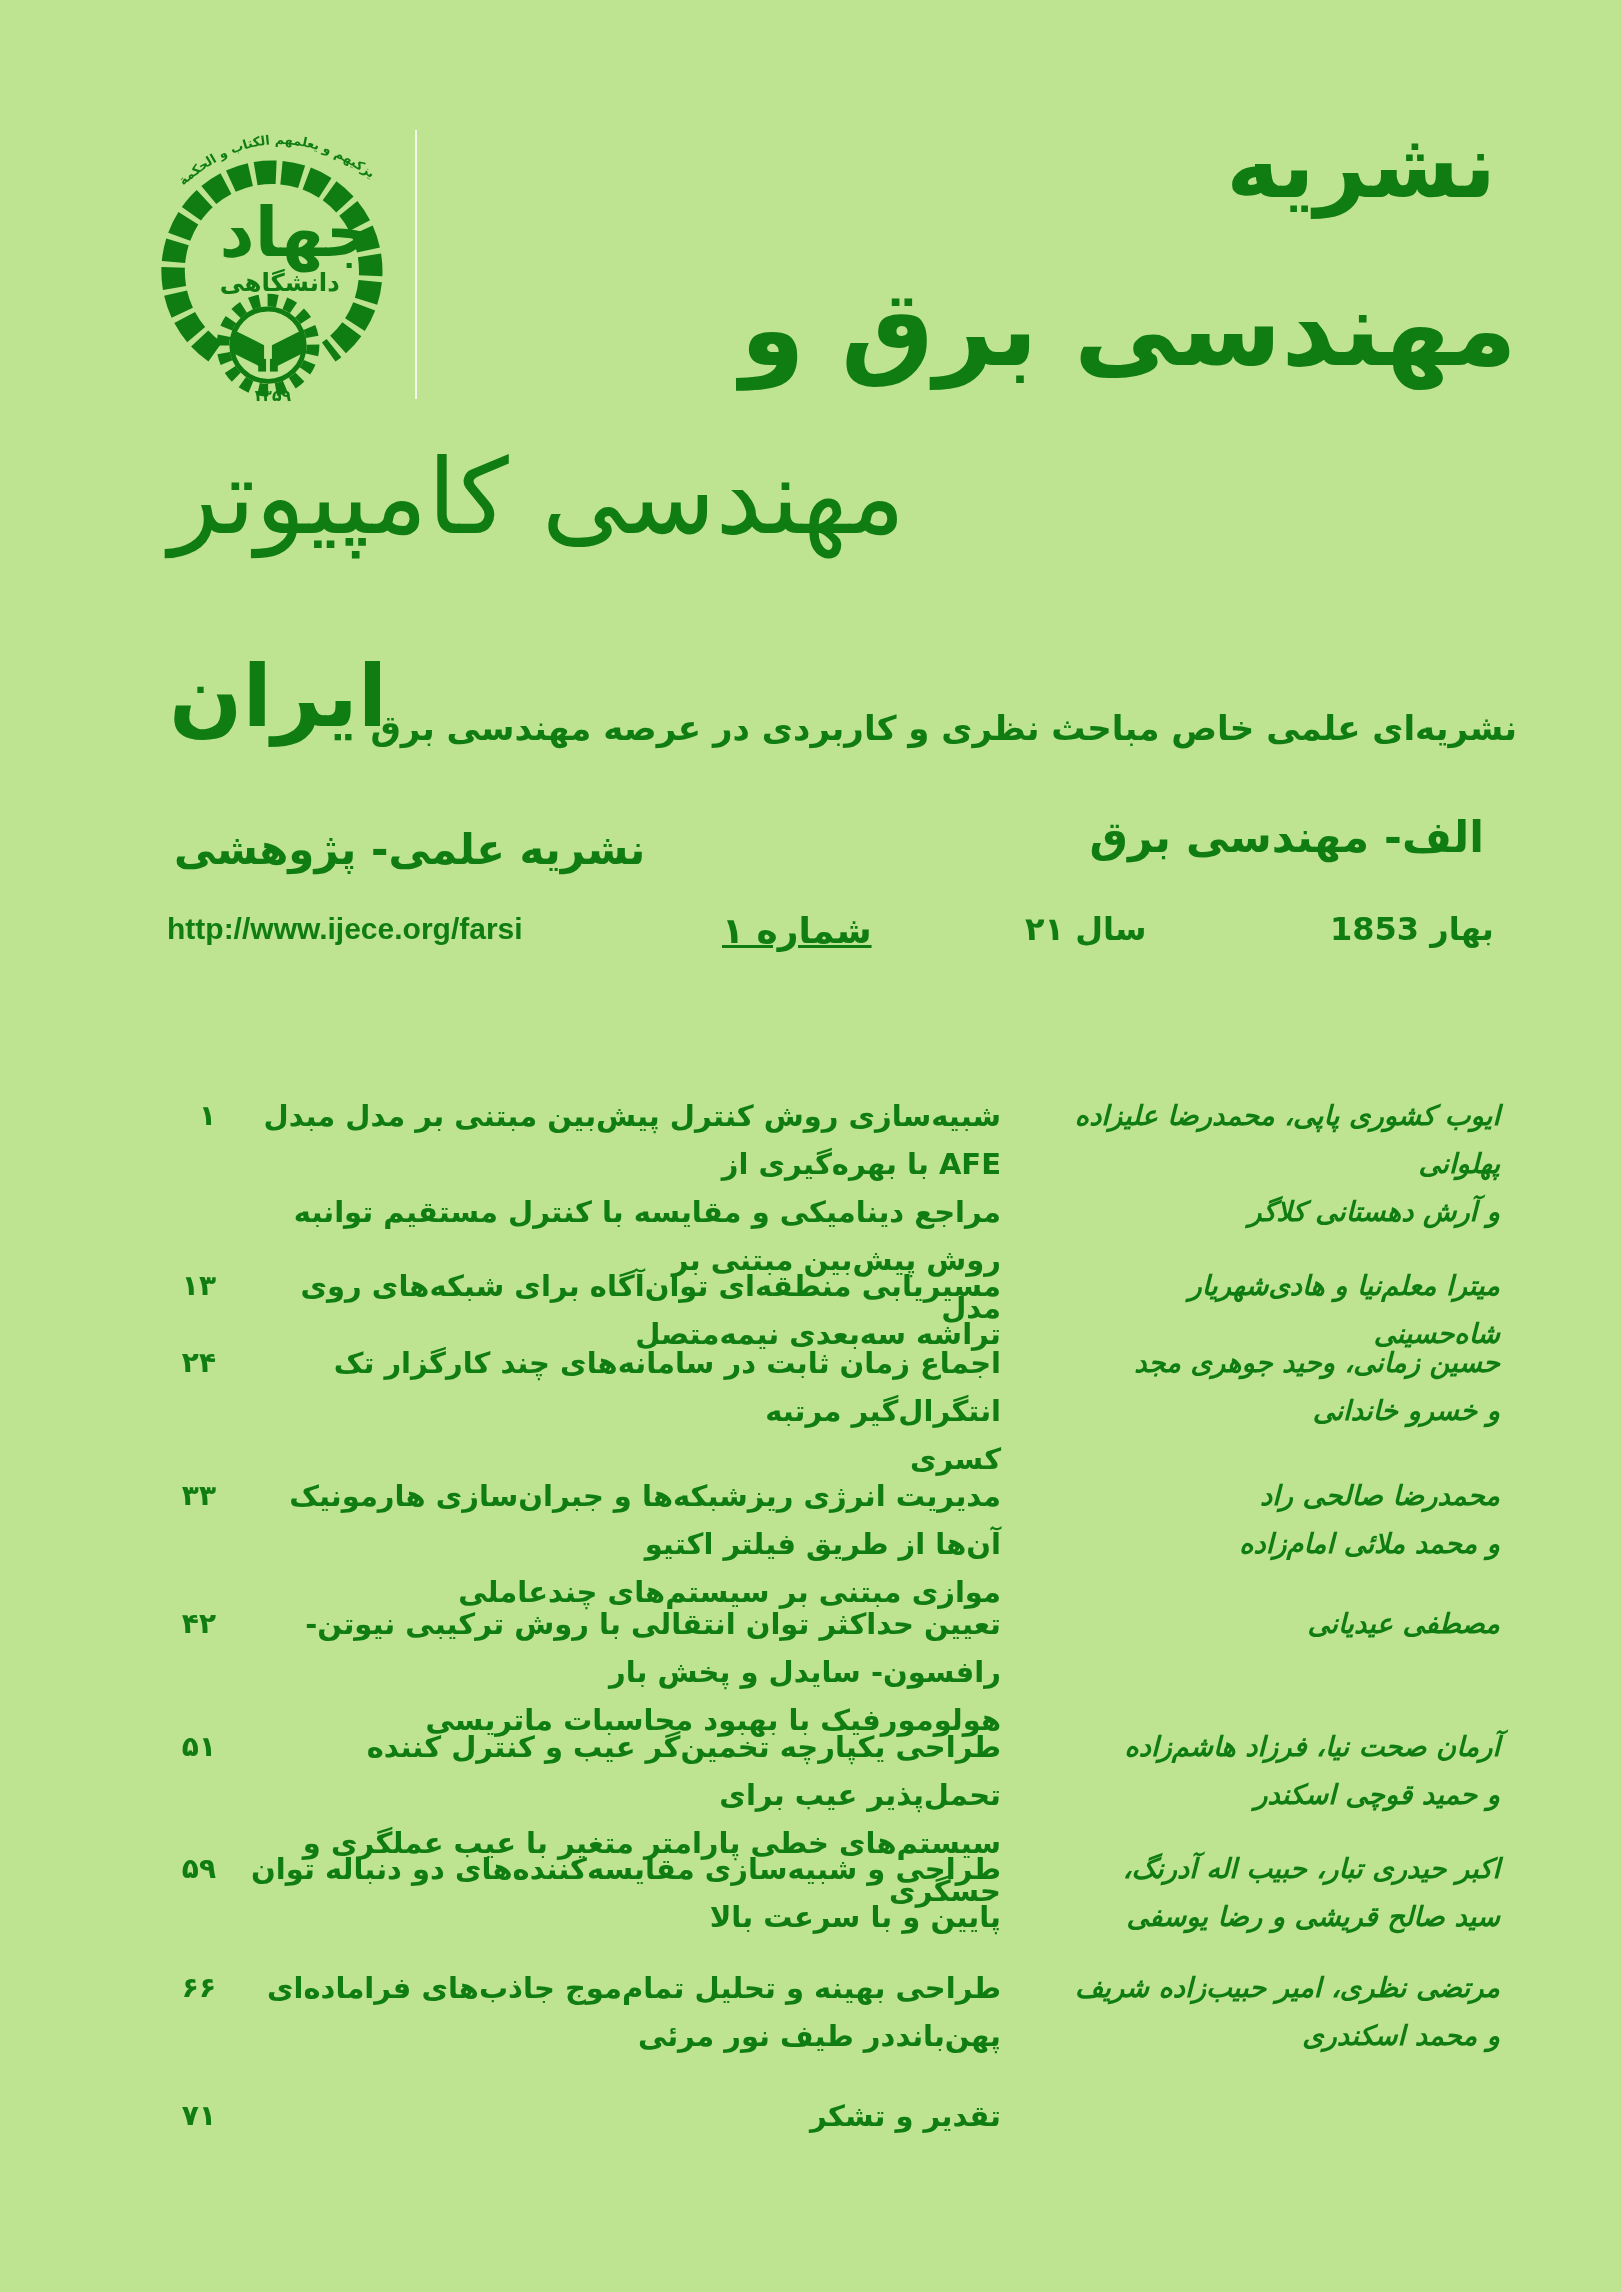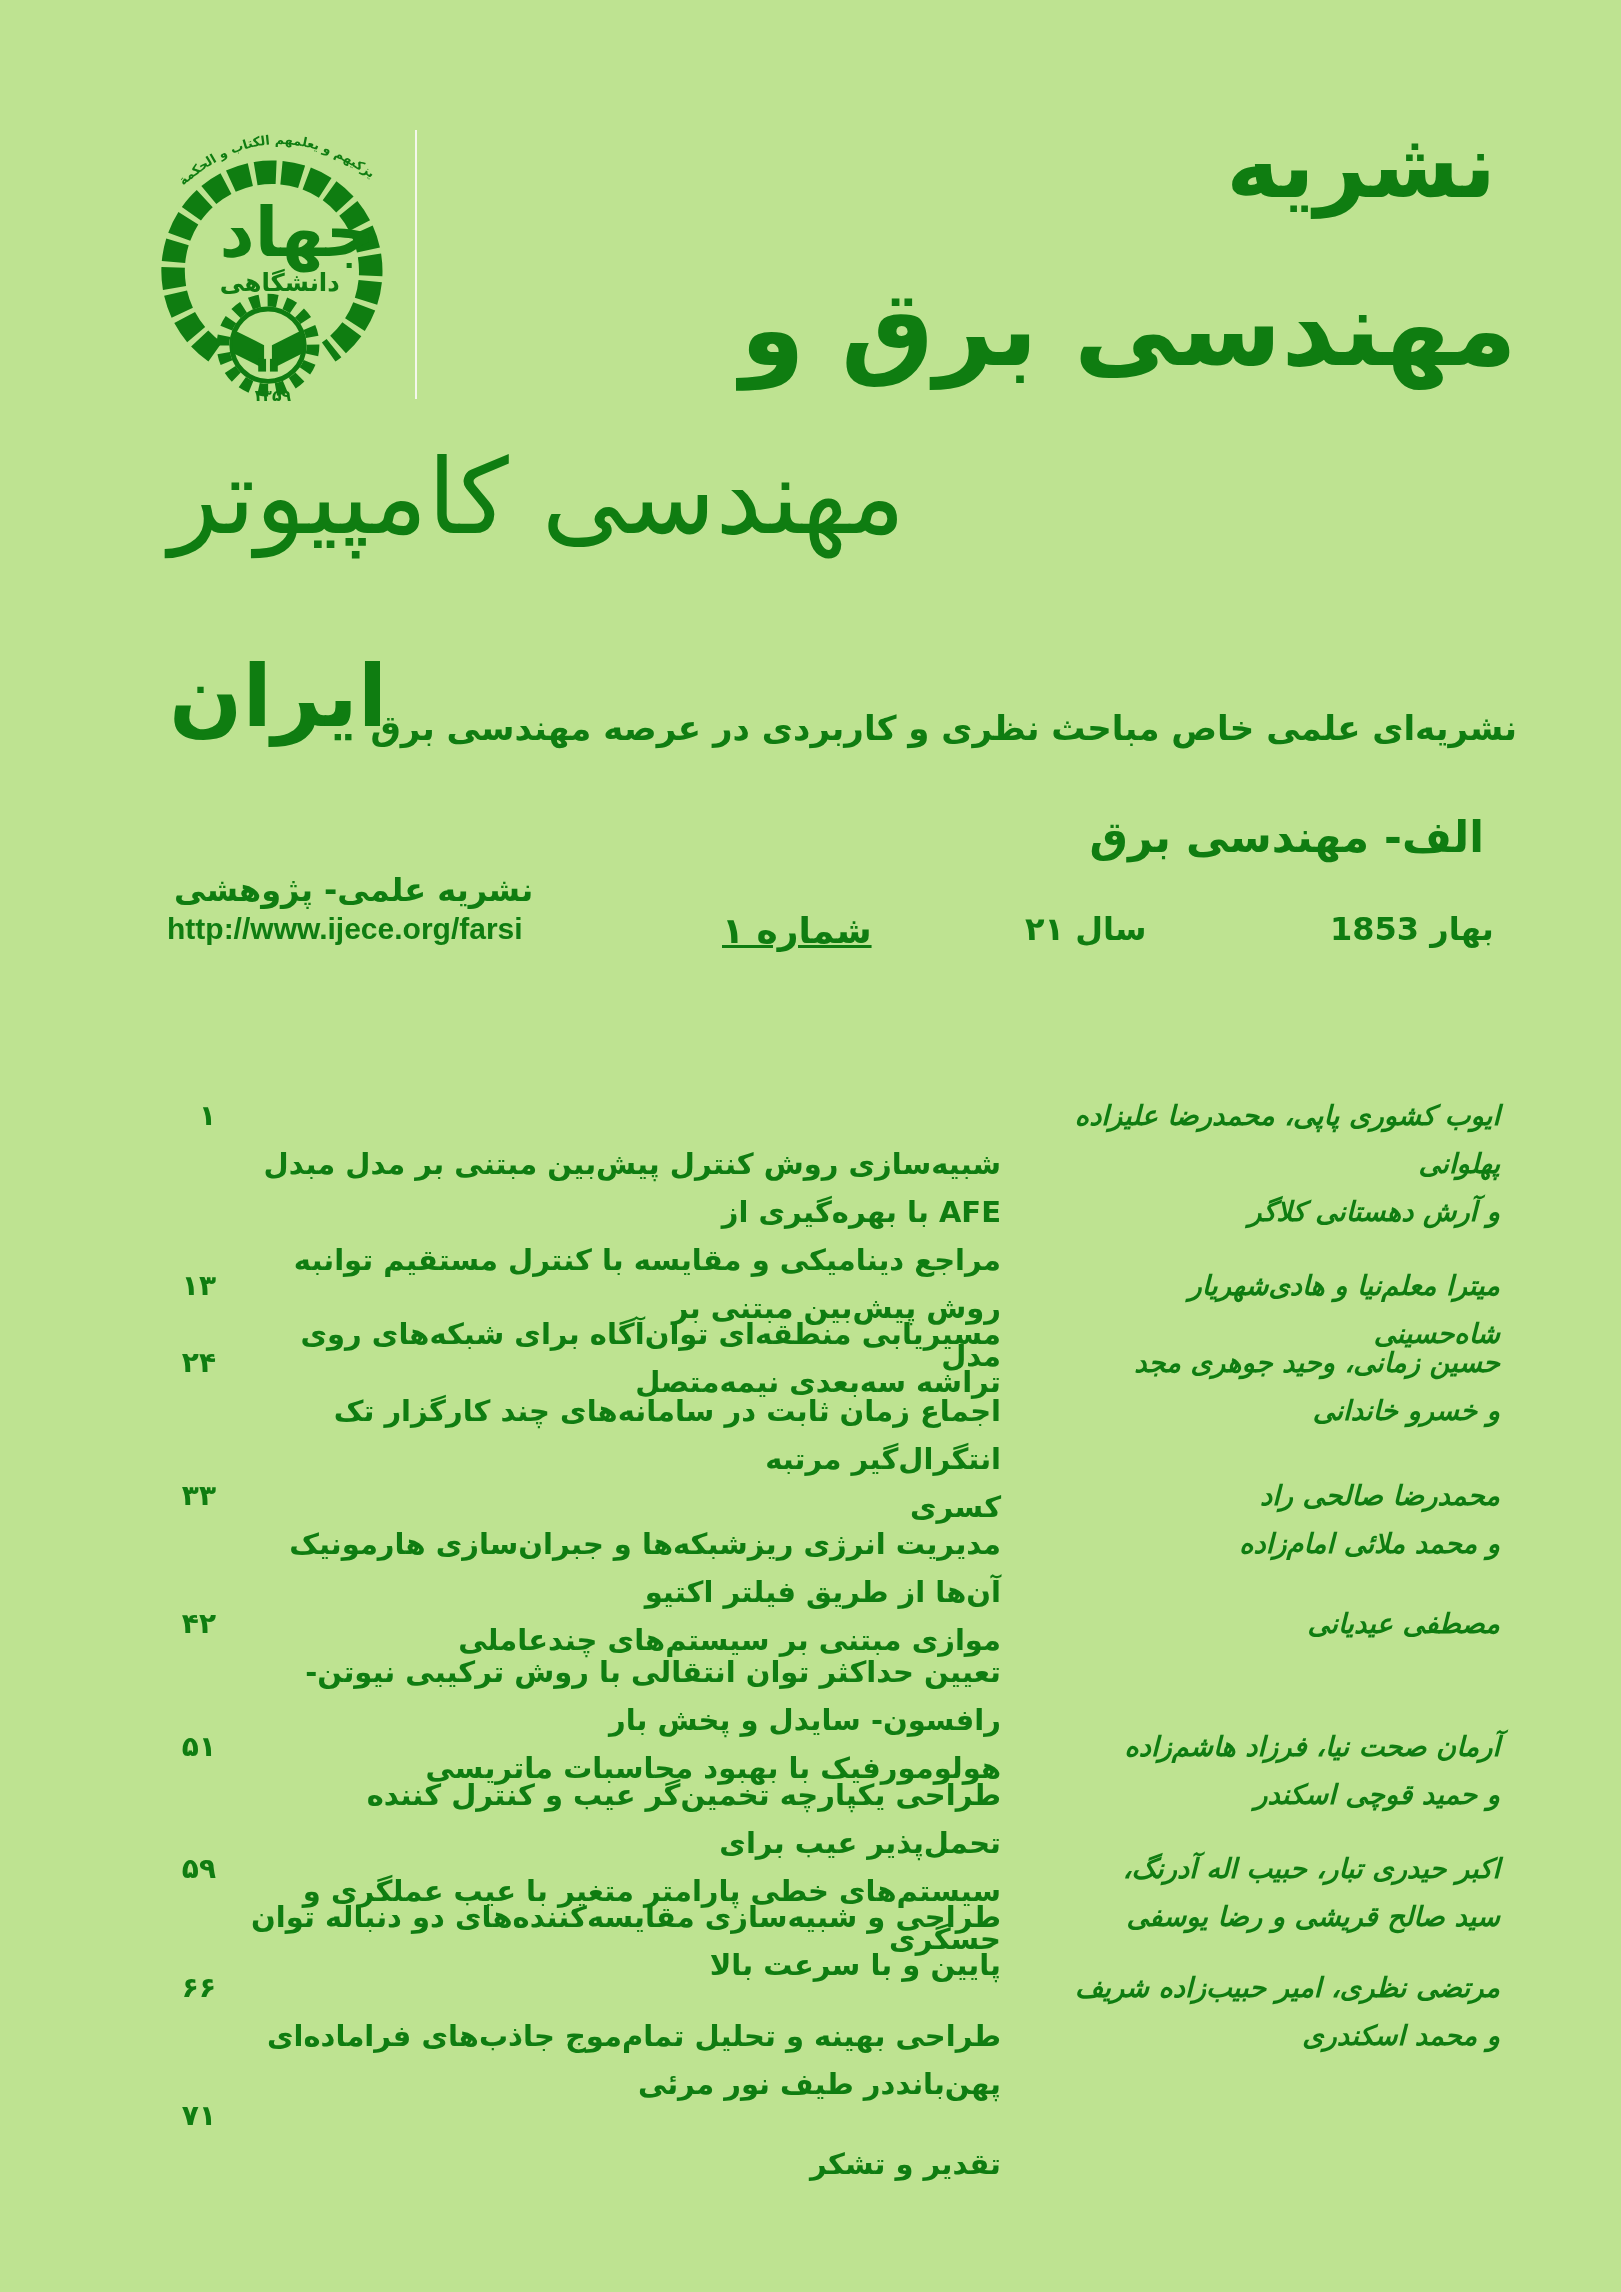--- a/index.html
+++ b/index.html
@@ -11,33 +11,33 @@
   .abs{position:absolute;}
   
   .mast1{top:116px; right:125px; font-size:90px; font-weight:bold; line-height:1.1; direction:rtl;}
   .mast2{top:272px; right:104px; font-size:104px; font-weight:bold; line-height:1.1; direction:rtl;}
   .mast3{top:440px; left:169px; font-size:104px; font-weight:normal; line-height:1.1; direction:rtl;}
   .mast4{top:649px; left:169px; font-size:86px;  font-weight:bold; line-height:1.1; direction:rtl;}
   .subtitle{top:708px; right:104px; font-size:34px; font-weight:bold; direction:rtl;}
   .divider{left:415px; top:130px; width:2px; height:269px; background:#f4f7ec;}
   
   .section-a{top:812px; right:137px; font-size:43px; font-weight:bold; direction:rtl;}
-  .jtype{top:825px; left:174px; font-size:32px; font-weight:bold; direction:rtl;margin-top:46px;}
+  .jtype{top:825px; left:174px; font-size:42px; font-weight:bold; direction:rtl;}
   .url{top:912px; left:167px; font-size:30px; font-weight:bold;
        font-family:"Liberation Sans","DejaVu Sans",sans-serif;}
   .issue{top:910px; left:722px; font-size:36px; font-weight:bold; direction:rtl;text-decoration:underline;}
   .vol{top:910px; left:1025px; font-size:32px; font-weight:bold; direction:rtl;}
   .season{top:910px; left:1330px; font-size:32px; font-weight:bold; direction:rtl;}
   
   .toc{position:absolute; left:167px; top:0; width:1333px; height:2293px;}
   .entry{position:absolute; left:0; width:1333px;}
   .pg{position:absolute; left:0; top:0; width:49px; text-align:right;
       font-size:28px; font-weight:bold; line-height:48px; direction:rtl;}
   .titles{position:absolute; left:69px; top:0; width:765px; direction:rtl;
-      text-align:right; font-size:29px; font-weight:bold; line-height:48px;margin-top:48px;}
+      text-align:right; font-size:29px; font-weight:bold; line-height:48px;}
   .authors{position:absolute; left:887px; top:0; width:446px; direction:rtl;
       text-align:right; font-size:27.4px; font-weight:bold; font-style:italic; line-height:48px;}
   .logo-svg{left:131px; top:114px;}
   svg text{fill:#0f7d11;}
 </style>
 </head>
 <body>
 
 <div class="page">
 

